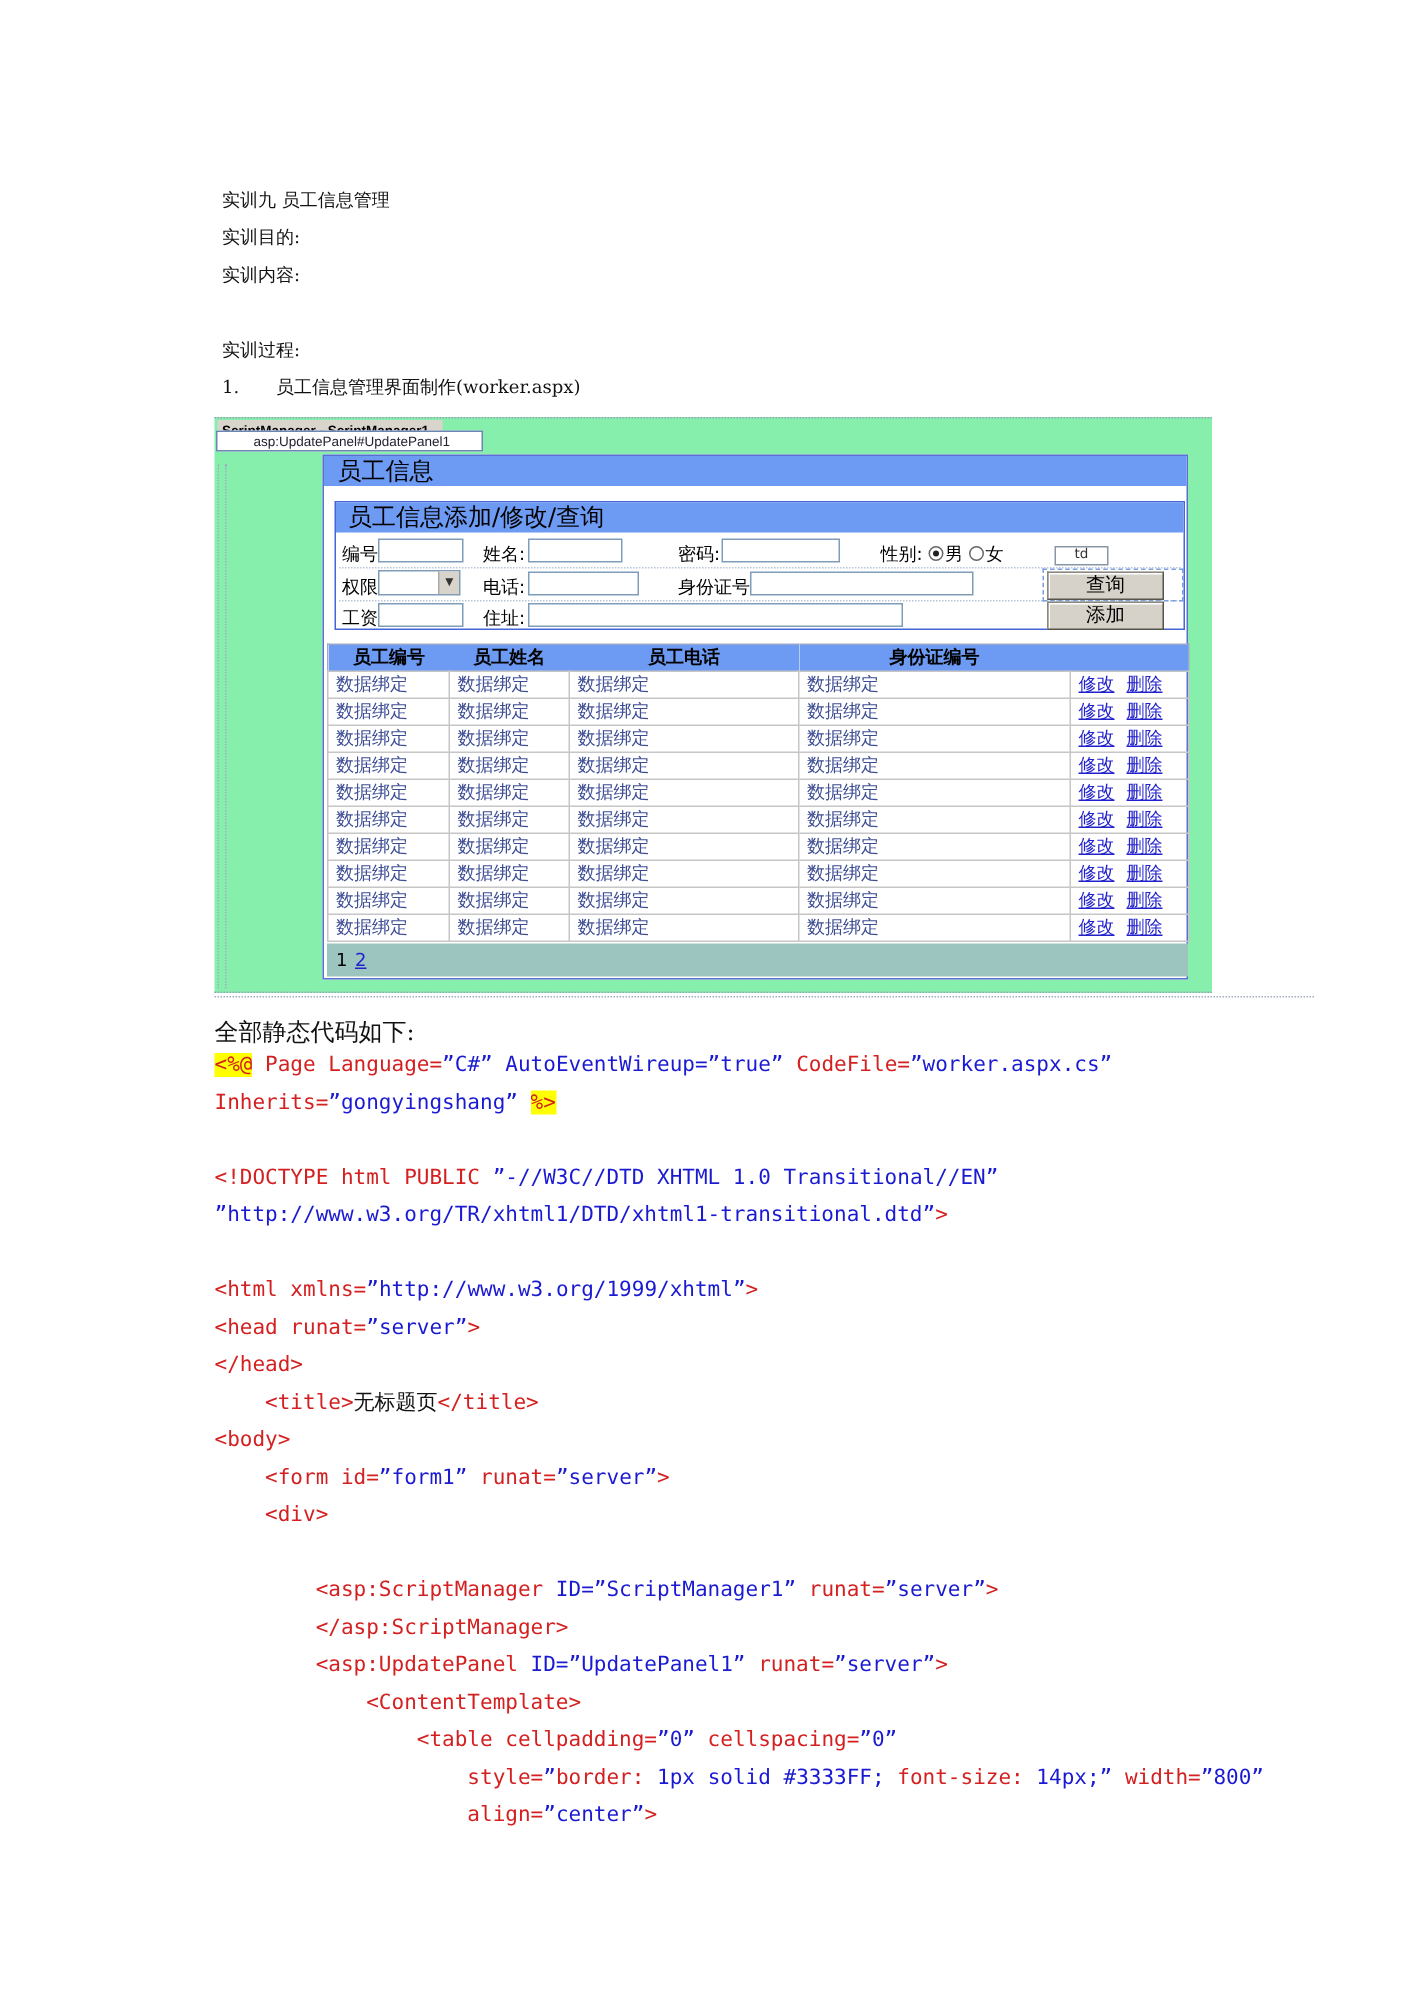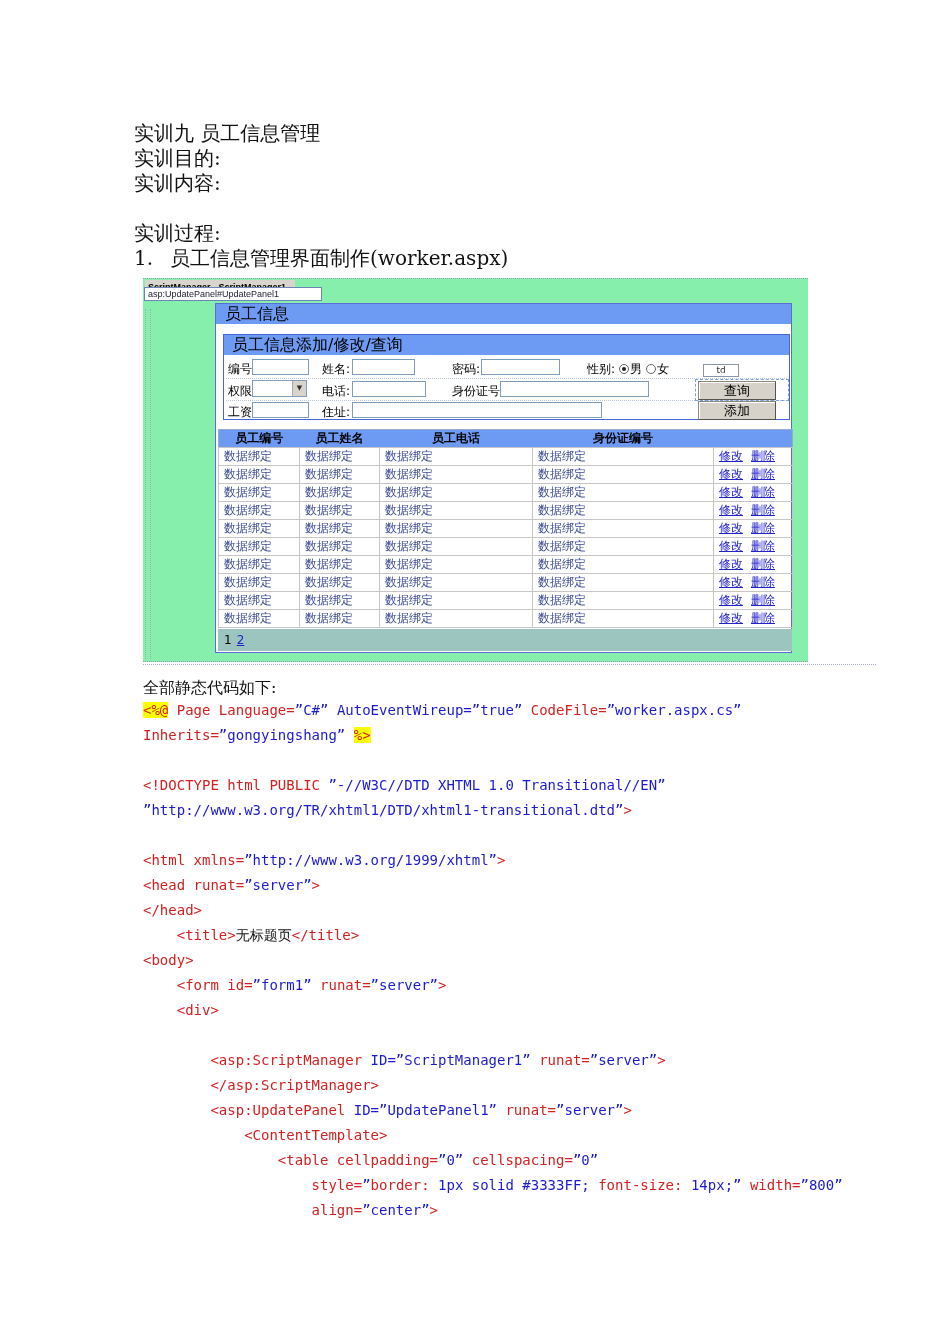--- a/index.html
+++ b/index.html
@@ -1,38 +1,38 @@
 <!DOCTYPE html>
 <html><head>
 <meta charset="utf-8">
 <style>
   * { margin:0; padding:0; box-sizing:border-box; }
   html,body { background:#ffffff; width:950px; height:1344px; position:relative;
               font-family:"DejaVu Serif", serif; color:#111; overflow:hidden; }
 
   
-  .doc { position:absolute; left:134px; top:121px; font-size:20px; line-height:25px; }
+  .doc { position:absolute; left:148px; top:121px; font-size:12px; line-height:25px; }
   .doc .line { height:25px; white-space:pre; }
   .step-line { height:25px; }
   .step-prefix { display:inline-block; width:36px; }
 
   
   .shot { position:absolute; left:143px; top:278px; width:665px; height:384px;
           background:#86efac; font-family:"DejaVu Sans", sans-serif;
           border-top:1px dotted #97a1b5; border-bottom:1px dotted #97a1b5; }
   .dash-v { position:absolute; top:30px; bottom:2px; width:0; border-left:1px dotted #a3abc0; }
   .dash-b2 { position:absolute; left:0; right:-68px; bottom:-4px; border-top:1px dotted #a3abc0; }
 
   .sm-box { position:absolute; left:2px; top:1px; width:150px; height:15px;
             background:#d9d5cd; font-size:9px; font-weight:bold; color:#000;
             font-family:"Liberation Sans", sans-serif; padding:2px 0 0 3px; white-space:nowrap; overflow:hidden; }
   .sm-box u { text-decoration:underline; }
   .up-tab { position:absolute; left:1px; top:8px; width:178px; height:14px; background:#fff;
             border:1px solid #6b85b5; font-size:9px; color:#223;
-            font-family:"Liberation Sans", sans-serif; padding:1px 0 0 3px; white-space:nowrap; }
+            font-family:"Liberation Sans", sans-serif; padding:1px 0 0 3px; white-space:nowrap;text-align:center; }
 
   .outer-table { position:absolute; left:72px; top:24px; width:577px; height:350px;
                  border:1px solid #5b6ed6; background:#fff; }
   .bar { background:#6d9af2; height:20px; font-size:16px; color:#000; line-height:20px;
          padding-left:9px; }
 
   .form-panel { position:absolute; left:7px; top:30px; width:567px; height:86px;
                 border:1px solid #4466d8; background:#fff; }
   .form-body { position:relative; width:565px; height:64px; }
   .fl { position:absolute; font-size:12px; color:#000; white-space:nowrap; }

